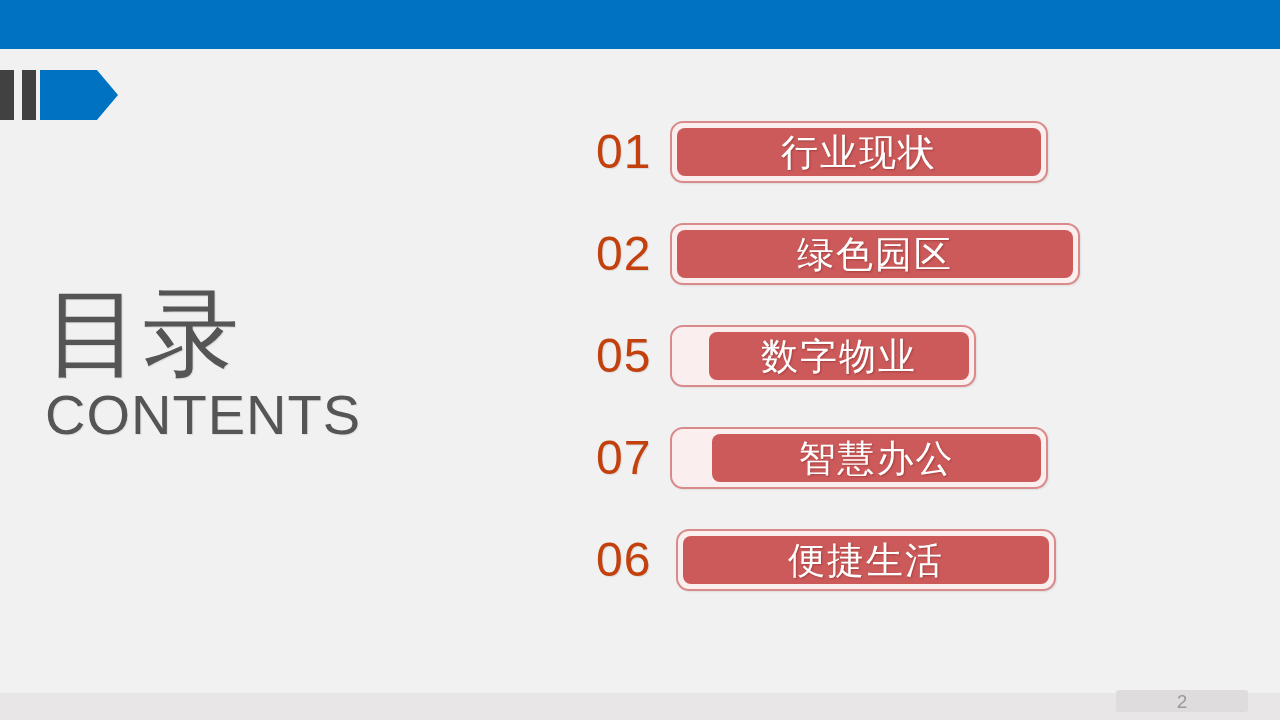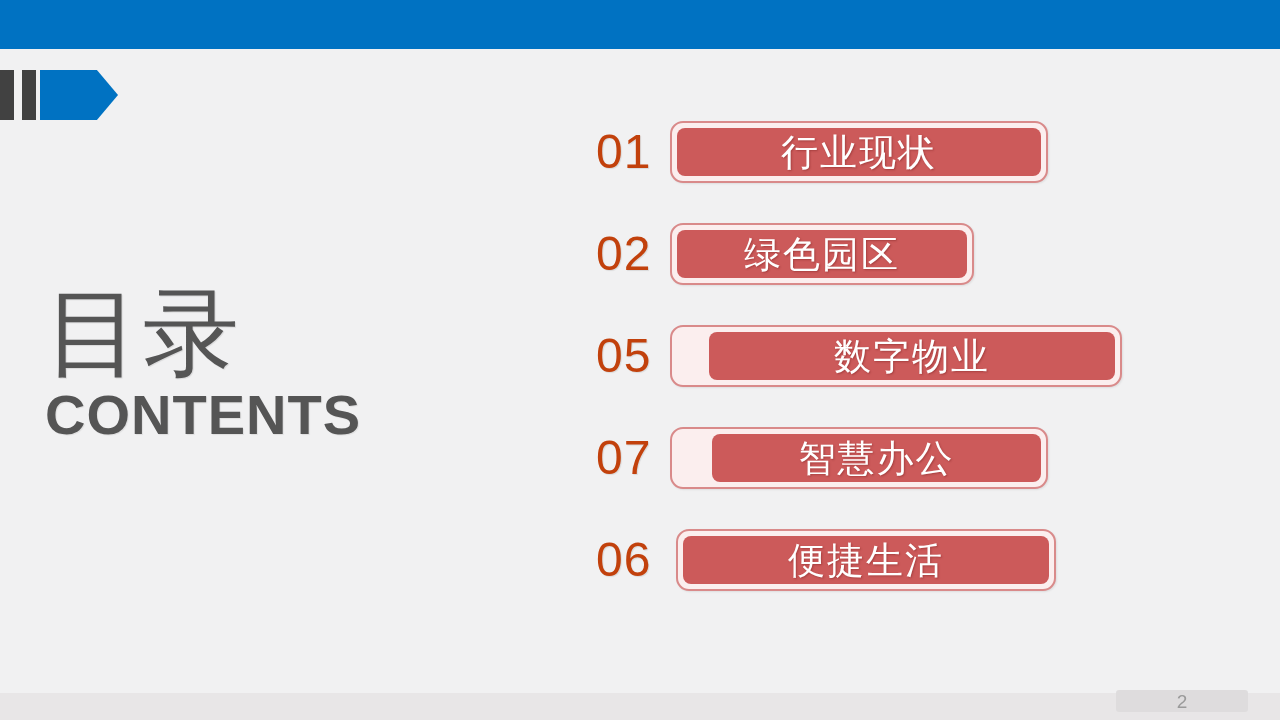--- a/index.html
+++ b/index.html
@@ -71,21 +71,21 @@
     line-height: 1.0;
     font-weight: 400;
     letter-spacing: 2px;
     color: #555555;
     text-shadow: 1px 1px 1px rgba(0,0,0,0.10);
   }
   .title-en {
     margin-top: 6px;
     font-size: 56px;
     line-height: 1.0;
-    font-weight: 700;
+    font-weight: 400;
     letter-spacing: 1px;
     color: #555555;
     text-shadow: 1px 1px 1px rgba(0,0,0,0.08);
   }
 
   
   .toc {
     position: absolute;
     left: 596px;
     top: 112px;
@@ -134,22 +134,22 @@
     font-size: 37px;
     line-height: 1;
     color: #FFFFFF;
     letter-spacing: 2px;
     font-weight: 400;
     text-shadow: 1px 1px 2px rgba(120,30,30,0.45);
   }
 
   
   .w-1 .toc-pill-outer { width: 378px; }
-  .w-2 .toc-pill-outer { width: 304px; }
-  .w-3 .toc-pill-outer { width: 452px; padding-left: 37px; }
+  .w-2 .toc-pill-outer { width: 410px; }
+  .w-3 .toc-pill-outer { width: 306px; padding-left: 37px; }
   .w-4 .toc-pill-outer { width: 378px; padding-left: 40px; }
   .w-5 .toc-pill-outer { width: 380px; margin-left: 6px; }
 
   
   .bottom-strip {
     position: absolute;
     left: 0;
     top: 693px;
     width: 1280px;
     height: 27px;

